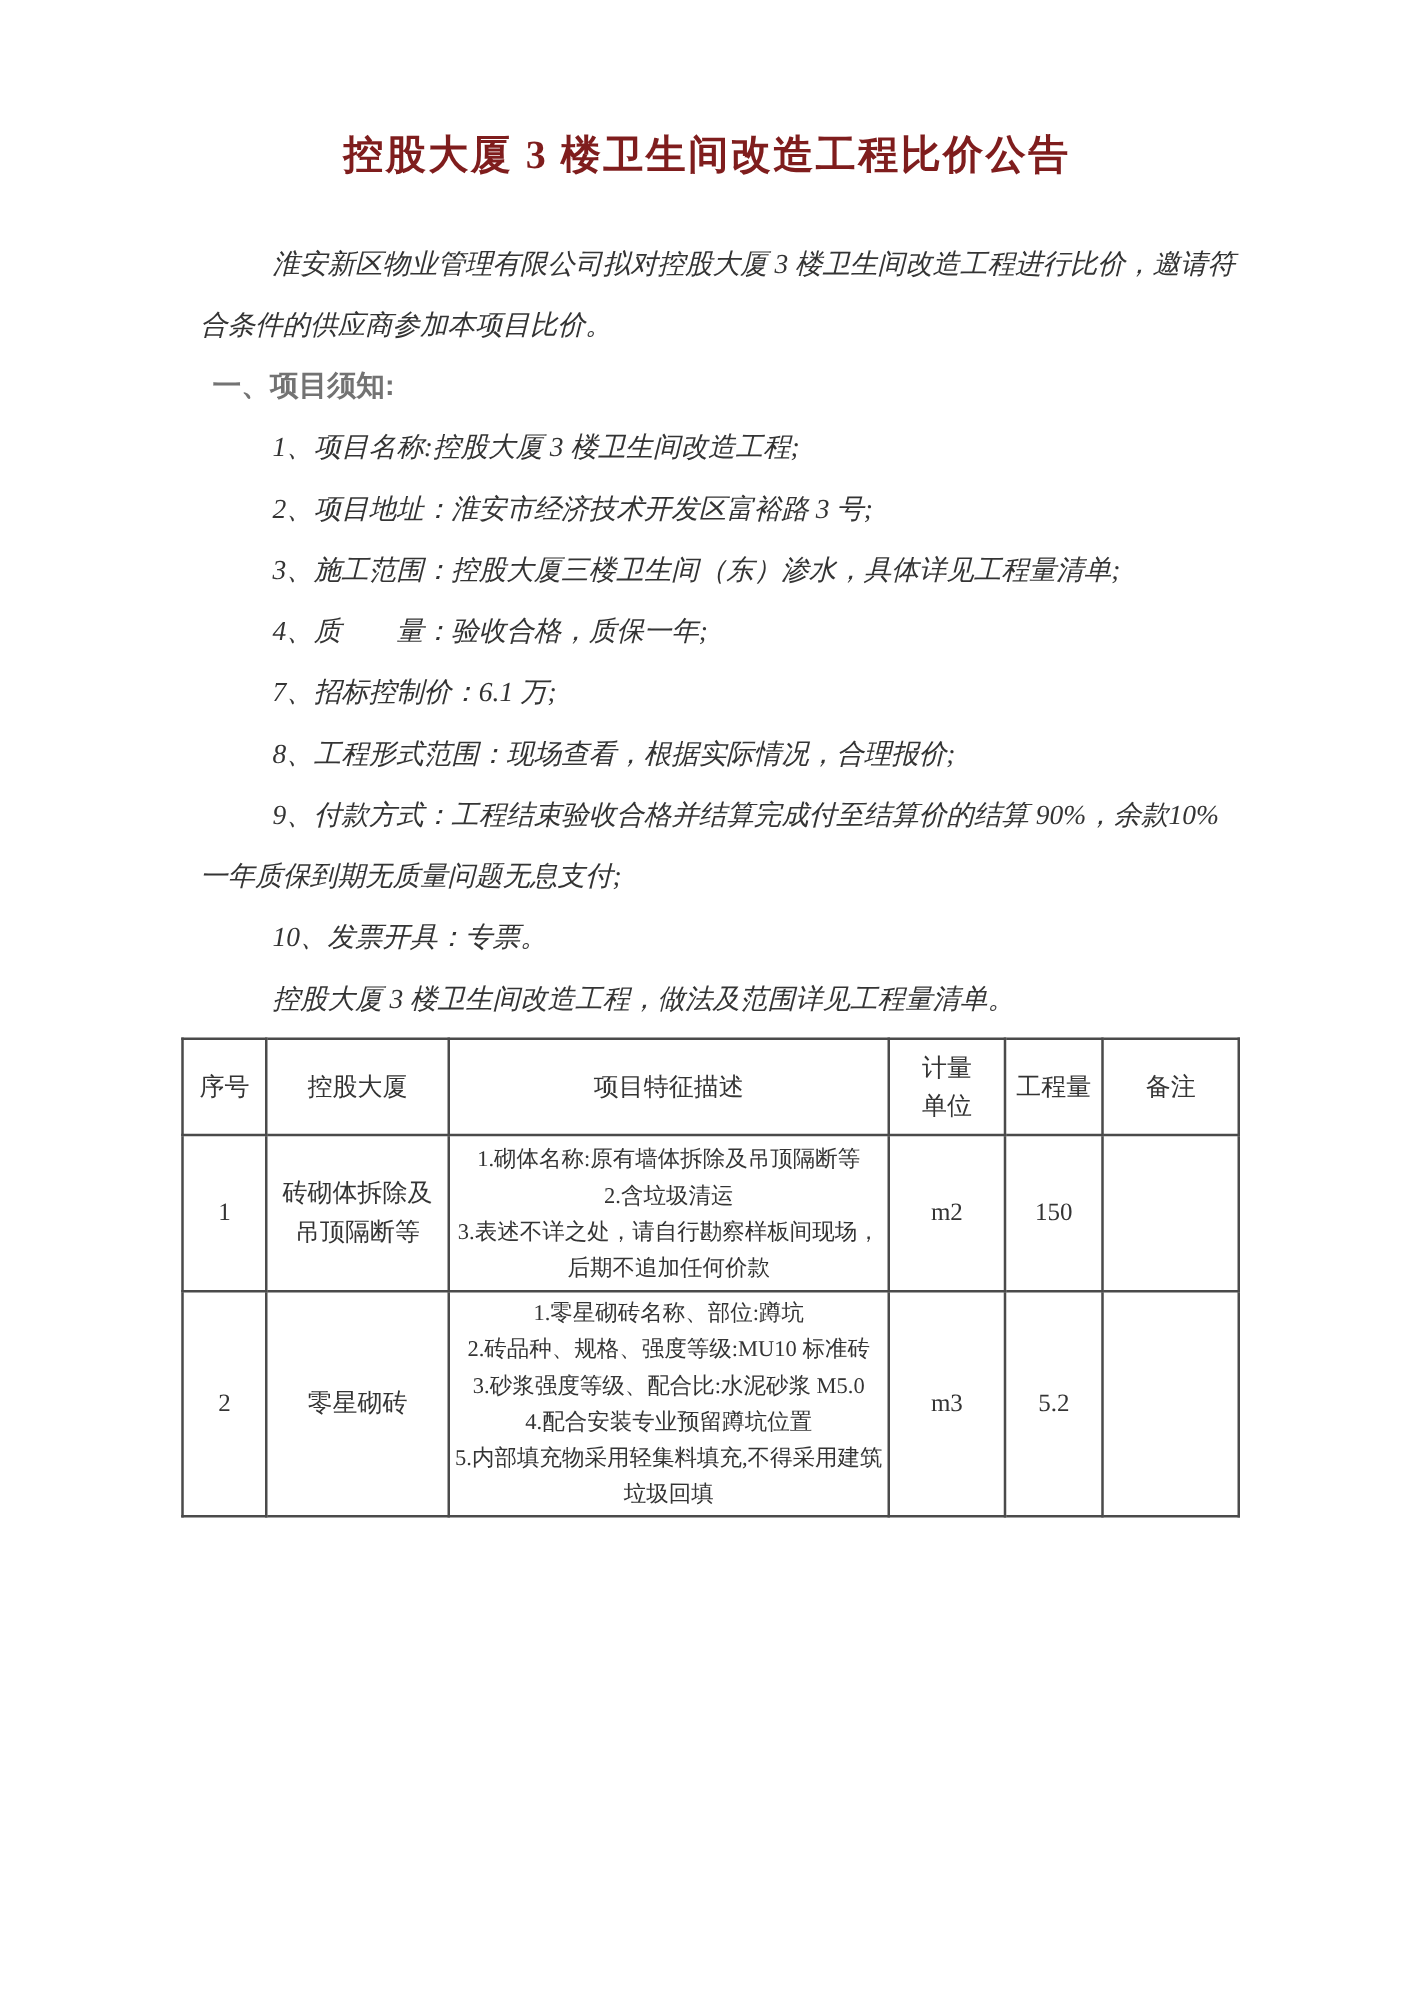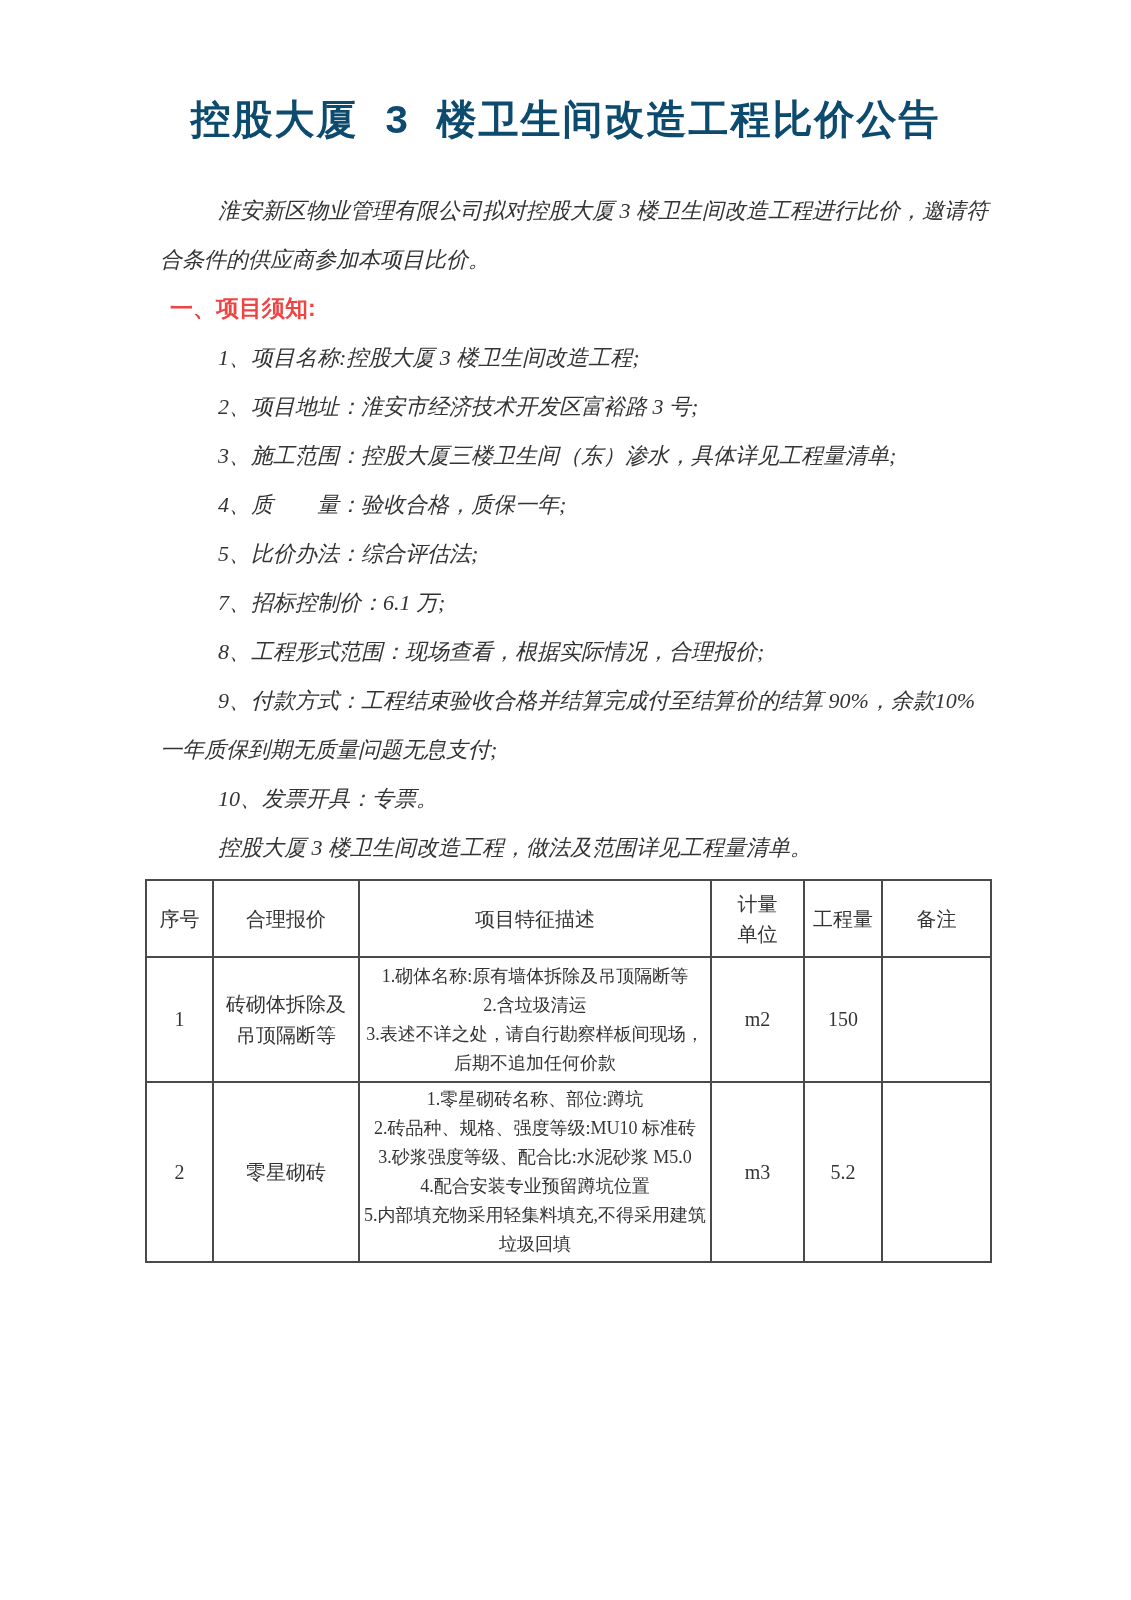--- a/index.html
+++ b/index.html
@@ -17,27 +17,27 @@
   .page {
     position: relative;
     width: 1131px;
     height: 1600px;
     padding-top: 98px;
     box-sizing: border-box;
     background: #ffffff;
   }
   h1.doc-title {
     margin: 0 0 38px 0;
-    font-family: Liberation Mono, monospace;
+    font-family: Liberation Serif, serif;
     font-weight: 700;
-    font-size: 40px;
+    font-size: 32px;
     line-height: 50px;
     letter-spacing: 2px;
     text-align: center;
-    color: #0c4a6e;
+    color: #7f1d1d;
   }
   .content {
     margin-left: 160px;
     width: 830px;
     font-size: 22px;
     line-height: 49px;
     color: #343434;
   }
   .content p {
     margin: 0;
@@ -45,21 +45,21 @@
   p.indent2 {
     text-indent: 58px;
     font-style: italic;
   }
   h2.sec-heading {
     margin: 0;
     font-family: "Liberation Sans", "DejaVu Sans", sans-serif;
     font-weight: 700;
     font-size: 23px;
     line-height: 49px;
-    color: #ef4444;
+    color: #737373;
   }
   h2.sec1 { margin-left: 10px; }
   h2.sec2 { margin-left: 58px; }
 
   table.boq {
     border-collapse: collapse;
     table-layout: fixed;
     width: 845px;
     margin: 7px 12px 0 145px;
     font-size: 20px;
@@ -104,21 +104,20 @@
   <div class="content">
 
     <p class="indent2">淮安新区物业管理有限公司拟对控股大厦 3 楼卫生间改造工程进行比价，邀请符合条件的供应商参加本项目比价。</p>
 
     <h2 class="sec-heading sec1">一、项目须知:</h2>
 
     <p class="indent2">1、项目名称:控股大厦 3 楼卫生间改造工程;</p>
     <p class="indent2">2、项目地址：淮安市经济技术开发区富裕路 3 号;</p>
     <p class="indent2">3、施工范围：控股大厦三楼卫生间（东）渗水，具体详见工程量清单;</p>
     <p class="indent2">4、质　　量：验收合格，质保一年;</p>
-    <p class="indent2">5、比价办法：综合评估法;</p>
     <p class="indent2">7、招标控制价：6.1 万;</p>
     <p class="indent2">8、工程形式范围：现场查看，根据实际情况，合理报价;</p>
     <p class="indent2">9、付款方式：工程结束验收合格并结算完成付至结算价的结算 90%，余款10%一年质保到期无质量问题无息支付;</p>
     <p class="indent2">10、发票开具：专票。</p>
 
 
     <p class="indent2">控股大厦 3 楼卫生间改造工程，做法及范围详见工程量清单。</p>
 
   </div>
 
@@ -127,21 +126,21 @@
       <col style="width:67px">
       <col style="width:146px">
       <col style="width:352px">
       <col style="width:93px">
       <col style="width:78px">
       <col style="width:109px">
     </colgroup>
     <thead>
       <tr class="head-row">
         <th>序号</th>
-        <th>合理报价</th>
+        <th>控股大厦</th>
         <th>项目特征描述</th>
         <th>计量
 单位</th>
         <th>工程量</th>
         <th>备注</th>
       </tr>
     </thead>
     <tbody>
       <tr class="body-row-1">
         <td>1</td>

